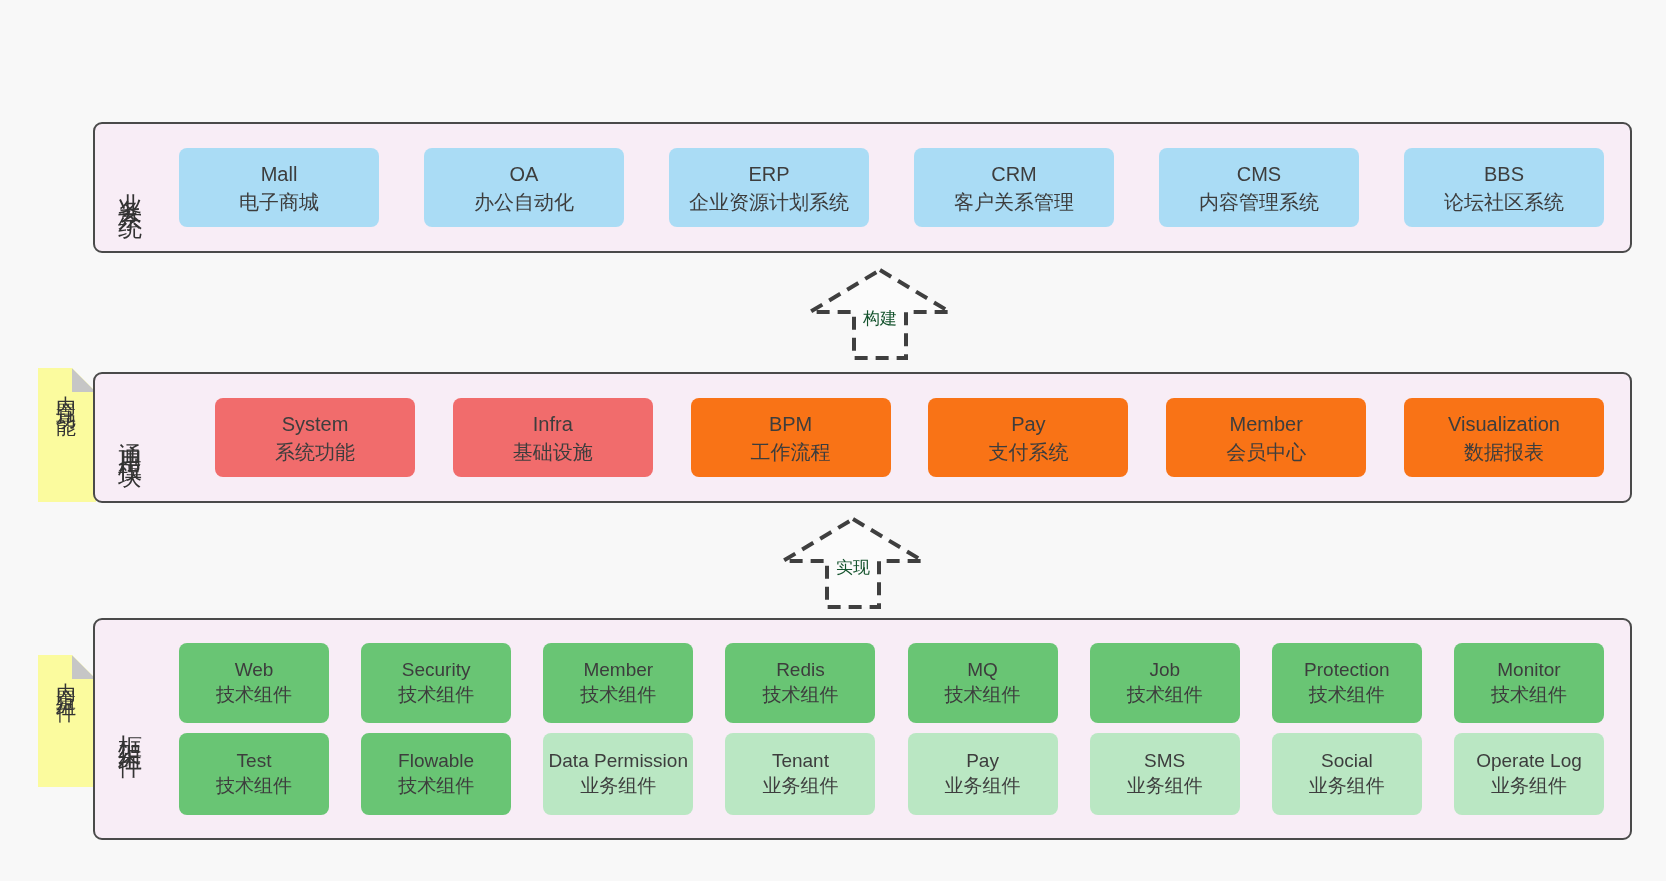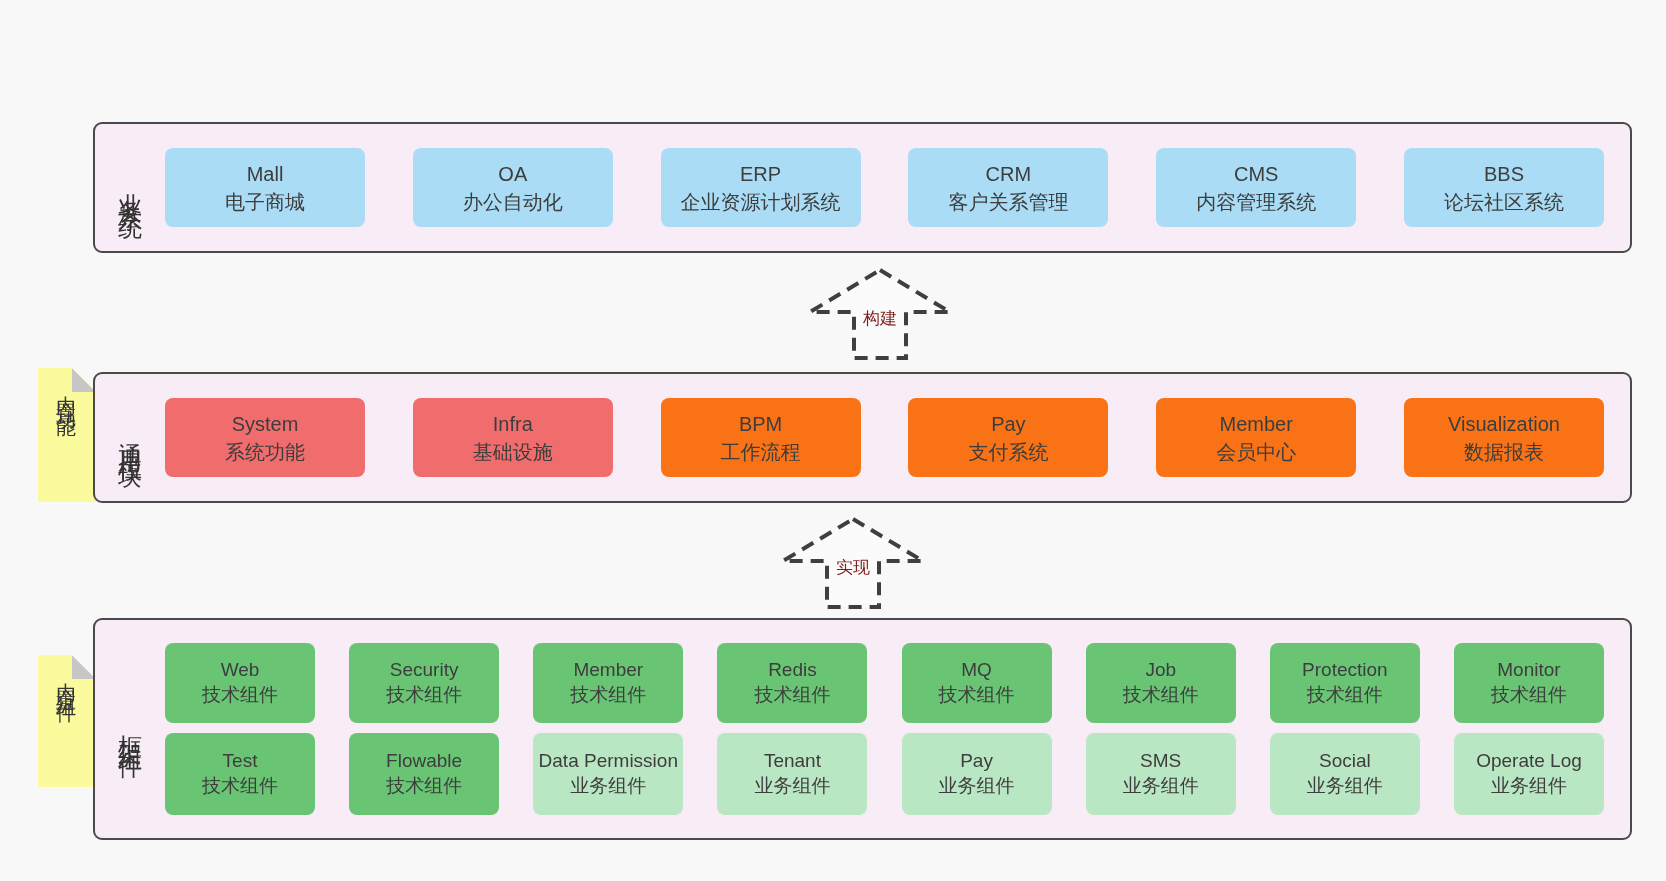--- a/index.html
+++ b/index.html
@@ -9,36 +9,37 @@
     font-family:"Liberation Sans","DejaVu Sans",sans-serif;
     color:#3d3d3d;
   }
   
   .panel{
     position:absolute;left:93px;width:1539px;box-sizing:border-box;
     background:#f8edf6;border:2.5px solid #4a4a4a;border-radius:9px;
     display:flex;align-items:center;padding:0 26px 0 10px;z-index:1;
   }
   .panel1{top:122px;height:131px;}
-  .panel2{top:372px;height:131px;}
+  .panel2{top:372px;height:131px;gap:36px;}
   .panel3{top:618px;height:222px;}
   .side-label{
     flex:none;width:42px;margin-left:4px;
     writing-mode:vertical-rl;text-orientation:upright;
     font-size:24px;letter-spacing:7px;color:#333;
     display:flex;align-items:center;justify-content:center;
   }
   .boxes{flex:1;display:flex;justify-content:space-between;align-items:center;margin-left:14px;}
   .boxes-col{flex:1;display:flex;flex-direction:column;gap:10px;margin-left:14px;}
   .row{display:flex;justify-content:space-between;}
   
   .box{
     border-radius:8px;display:flex;flex-direction:column;
     align-items:center;justify-content:center;text-align:center;
     color:#3d3d3d;
+    margin-left:14px;
   }
   .box-lg{width:200px;height:79px;font-size:20px;line-height:1.4;}
   .box-sm{width:150px;height:80px;font-size:19px;line-height:1.3;}
   .row2 .box-sm{height:82px;}
   .blue{background:#aadcf5;}
   .red{background:#f16c6c;}
   .pink{background:#f97316;}
   .green{background:#69c574;}
   .lightgreen{background:#bae7c3;}
   
@@ -57,21 +58,21 @@
     writing-mode:vertical-rl;text-orientation:upright;
     font-size:20px;letter-spacing:7px;color:#333;padding-top:12px;
   }
   
   .arrow{position:absolute;width:150px;height:97px;z-index:0;}
   .arrow1{left:805px;top:266px;}
   .arrow2{left:778px;top:515px;}
   .arrow svg{position:absolute;top:0;left:0;}
   .arrow-label{
     position:absolute;left:50%;top:40px;transform:translateX(-50%);
-    background:#fbfbfb;font-size:17px;color:#7f1d1d;padding:1px 3px;white-space:nowrap;
+    background:#fbfbfb;font-size:17px;color:#14532d;padding:1px 3px;white-space:nowrap;
   }
 </style>
 </head>
 <body>
 
 <div class="panel panel1">
   <div class="side-label">业务系统</div>
   <div class="boxes">
     <div class="box box-lg blue">
       <div>Mall</div>

